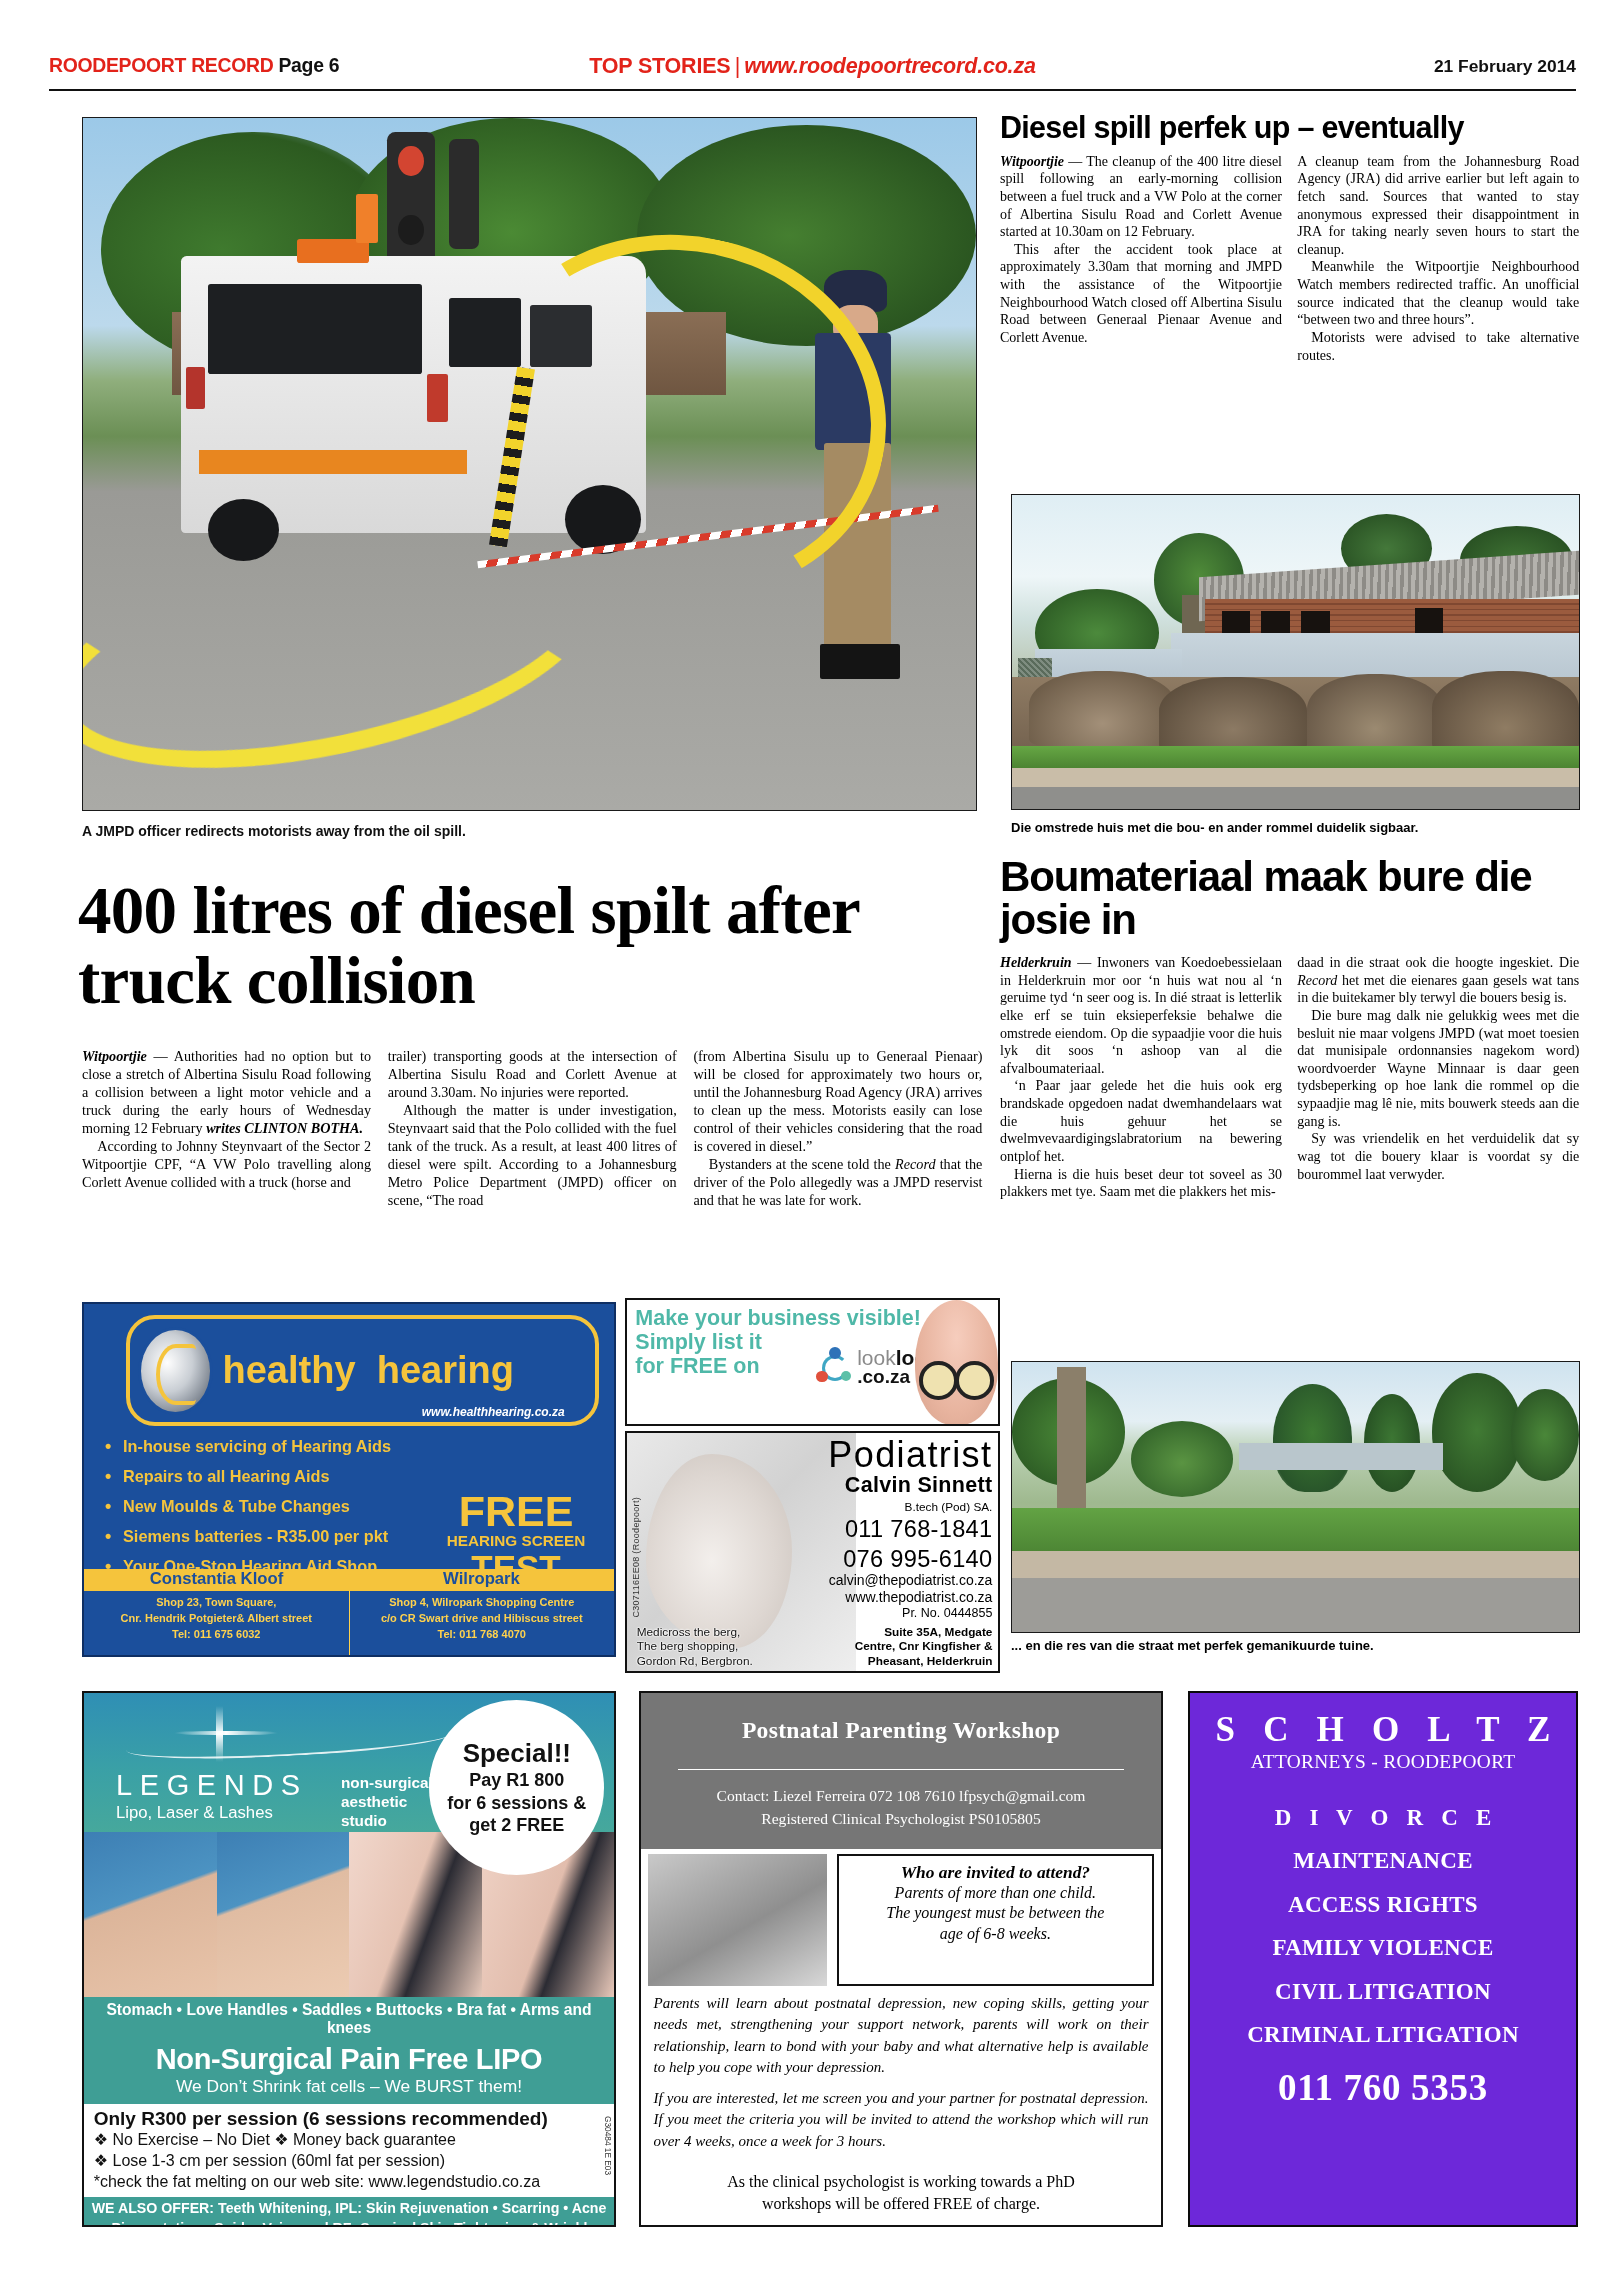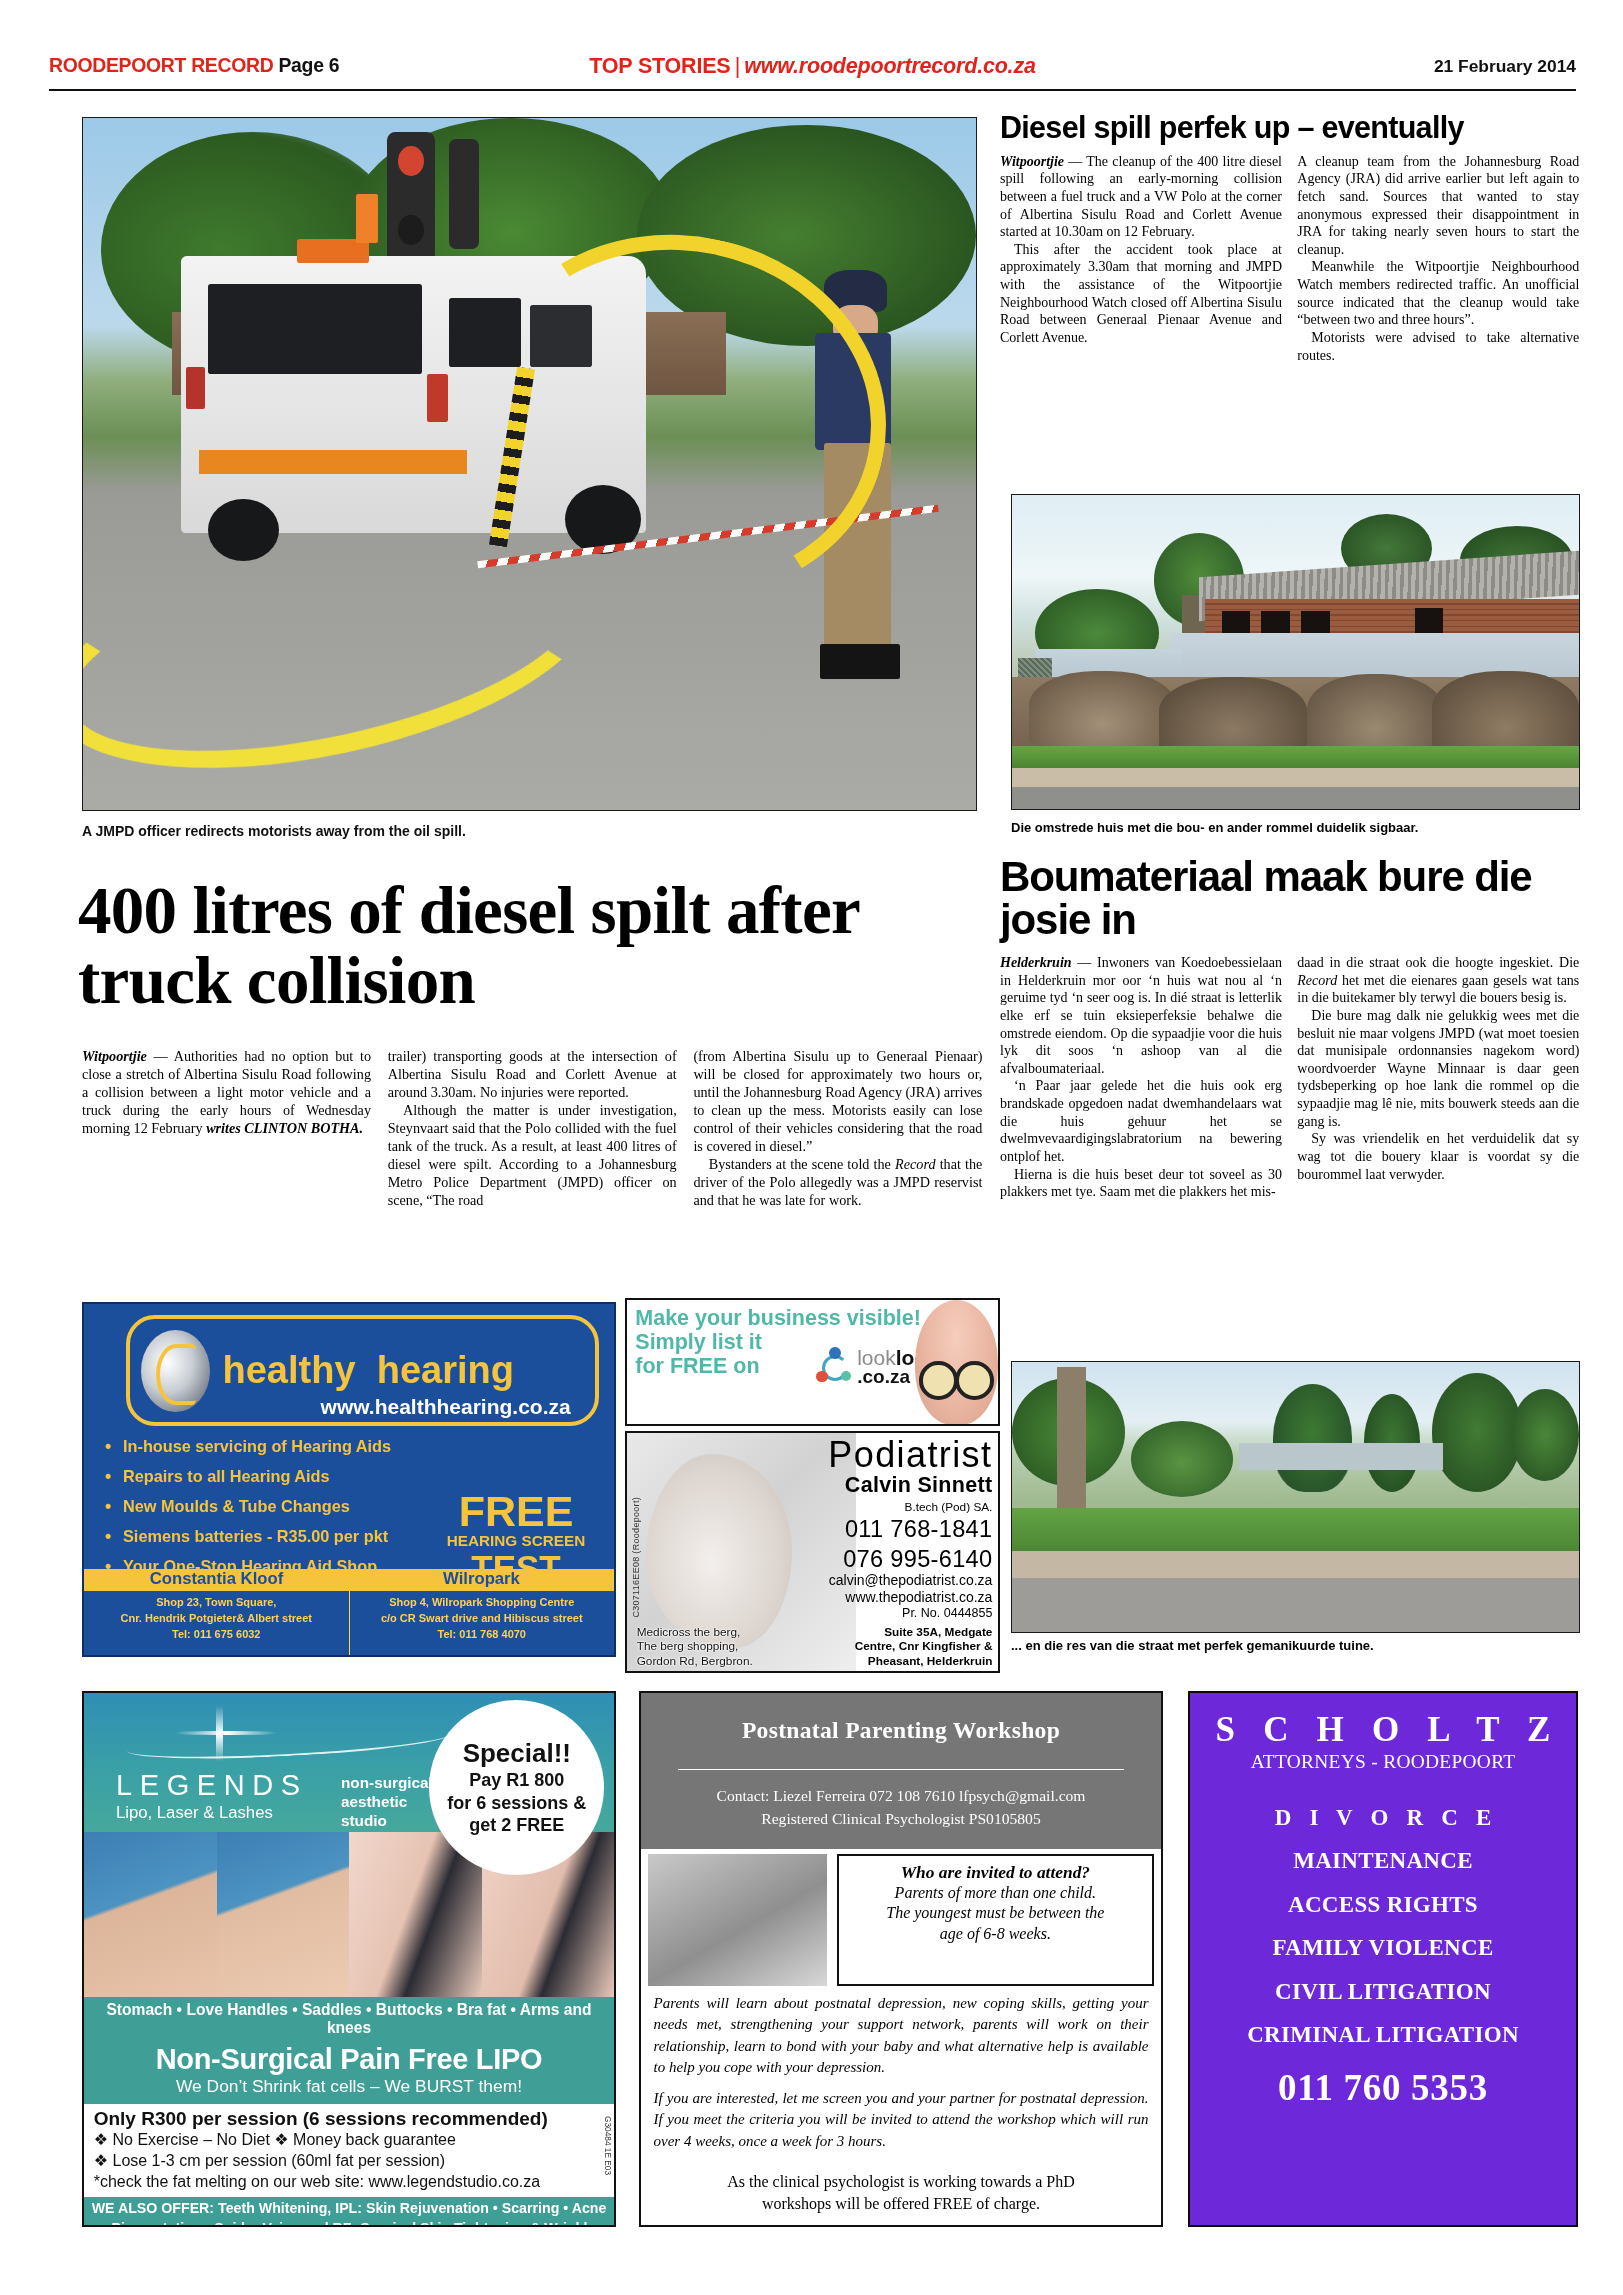--- a/index.html
+++ b/index.html
@@ -107,21 +107,21 @@
     width:69px; height:82px; border-radius:50%;
     background: radial-gradient(ellipse at 38% 40%, #fefefe 0%, #c9ced4 42%, #7e8691 75%, #2b3138 100%);
     position:relative; flex:0 0 auto; box-shadow:0 0 0 2.8px #1b4f9c;
   }
   .hh-ear:after {
     content:""; position:absolute; left:15.3px; top:14px; width:36px; height:53px;
     border-radius:50% 10% 10% 50%;
     border-left:4.9px solid #f5c43c; border-top:4.9px solid #f5c43c; border-bottom:4.9px solid #f5c43c;
   }
   .hh-word { font-size:38px; font-weight:bold; color:#f5c43c; margin-left:12.5px; letter-spacing:0px;}
-  .hh-url { position:absolute; right:24px; bottom:2.8px; font-size:21px; font-weight:bold; color:#fff; }
+  .hh-url { position:absolute; right:30px; bottom:2.8px; font-size:12px; font-weight:bold; color:#fff;font-style:italic; }
   .hh-list { margin:11px 0 0 21px; width:347px; }
   .hh-list li { list-style:none; font-size:16.3px; font-weight:bold; color:#f5c43c; margin-bottom:11px; position:relative; padding-left:18px;}
   .hh-list li:before { content:"\2022"; position:absolute; left:0; top:-1.4px; font-size:18px; }
   .hh-free { position:absolute; right:18px; top:187px; width:160px; text-align:center; color:#f5c43c; }
   .hh-free .f1 { font-size:43px; font-weight:bold; line-height:0.95; }
   .hh-free .f2 { font-size:15.3px; font-weight:bold; letter-spacing:0px; }
   .hh-free .f3 { font-size:35px; font-weight:bold; line-height:1.0; }
   .hh-bar { position:absolute; left:0; right:0; bottom:64px; height:22px; background:#f5c43c;
       display:flex; }
   .hh-bar div { flex:1; text-align:center; color:#1b4f9c; font-weight:bold; font-size:16.7px; }
@@ -305,20 +305,21 @@
     <div style="position:absolute;left:-4%;top:62%;width:62%;height:30%;border:18px solid #f2e03a;border-radius:50%;border-top-color:transparent;border-right-color:transparent;transform:rotate(-12deg);filter:blur(0.7px);"></div>
     <div style="position:absolute;left:47%;top:36%;width:18px;height:26%;background:repeating-linear-gradient(#f2d32b 0 9.7px,#1d1d1d 9.7px 18px);transform:rotate(9deg);"></div>
   </div>
   <div class="cap-main">A JMPD officer redirects motorists away from the oil spill.</div>
 
   <h1 class="headline-main">400 litres of diesel spilt after truck collision</h1>
 
   <div class="story-main">
     <div class="col">
       <p class="lead"><b class="place">Witpoortjie</b><span> — </span><span>Authorities had no option but to close a stretch of Albertina Sisulu Road following a collision between a light motor vehicle and a truck during the early hours of Wednesday morning 12 February </span><i class="by">writes CLINTON BOTHA.</i></p>
+      <p>According to Johnny Steynvaart of the Sector 2 Witpoortjie CPF, “A VW Polo travelling along Corlett Avenue collided with a truck (horse and</p>
     </div>
     <div class="col">
       <p class="lead">trailer) transporting goods at the intersection of Albertina Sisulu Road and Corlett Avenue at around 3.30am. No injuries were reported.</p>
       <p>Although the matter is under investigation, Steynvaart said that the Polo collided with the fuel tank of the truck. As a result, at least 400 litres of diesel were spilt. According to a Johannesburg Metro Police Department (JMPD) officer on scene, “The road</p>
     </div>
     <div class="col">
       <p class="lead">(from Albertina Sisulu up to Generaal Pienaar) will be closed for approximately two hours or, until the Johannesburg Road Agency (JRA) arrives to clean up the mess. Motorists easily can lose control of their vehicles considering that the road is covered in diesel.”</p>
       <p><span>Bystanders at the scene told the </span><i class="rec">Record</i><span> that the driver of the Polo allegedly was a JMPD reservist and that he was late for work.</span></p>
     </div>
   </div>

